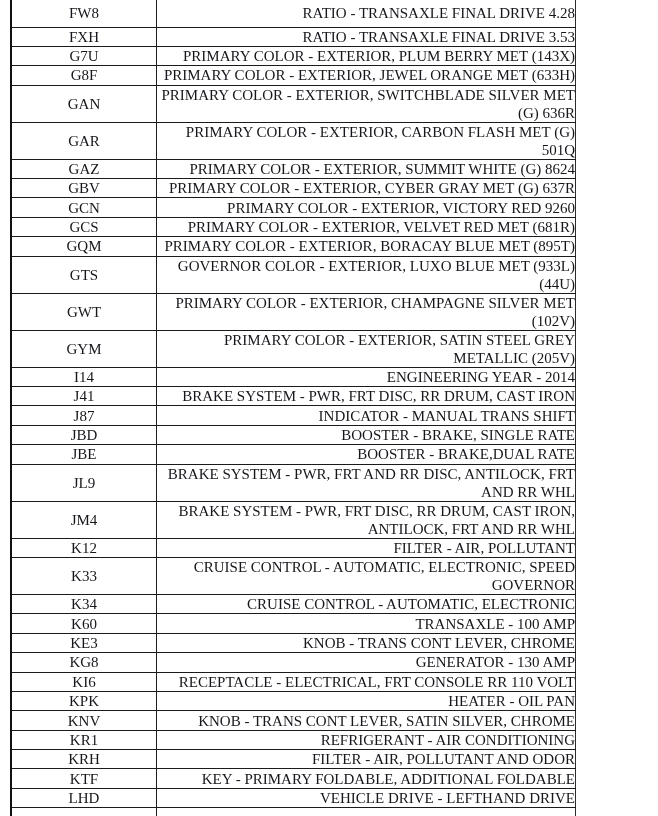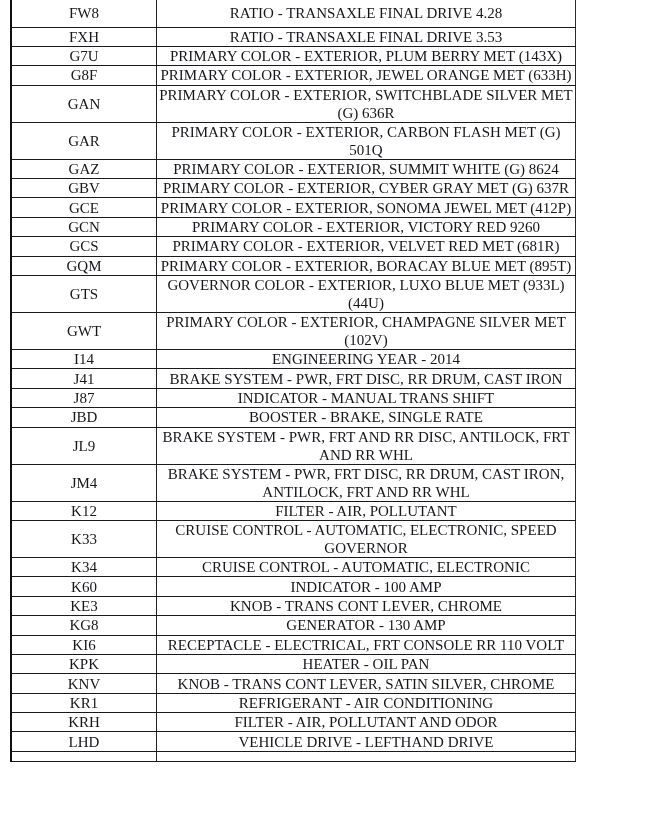--- a/index.html
+++ b/index.html
@@ -38,21 +38,21 @@
     box-shadow: 0 1.6px 0 rgba(125,125,125,0.55);
   }
   td.code {
     width: 144px;
     text-align: center;
     border-right: 1.5px solid #1f1f1f;
   }
   td.desc {
     padding-left: 3px;
     padding-right: 2px;
-    text-align: center;
+    text-align: right;
     margin-top: 8px;
   }
   tr.data-row { height: 19.4px; }
   tr.data-row.first { height: 27px; }
   tr.partial-row { height: 10px; }
   tr.partial-row td {
     border-bottom: 1px solid #1a1a1a;
     box-shadow: 0 1.4px 0 rgba(140,140,140,0.5);
   }
 </style>
@@ -97,24 +97,20 @@
   <tr class="data-row">
     <td class="code">GAZ</td>
     <td class="desc">PRIMARY COLOR - EXTERIOR, SUMMIT WHITE (G) 8624</td>
   </tr>
 
   <tr class="data-row">
     <td class="code">GBV</td>
     <td class="desc">PRIMARY COLOR - EXTERIOR, CYBER GRAY MET (G) 637R</td>
   </tr>
 
-  <tr class="data-row">
-    <td class="code">GCE</td>
-    <td class="desc">PRIMARY COLOR - EXTERIOR, SONOMA JEWEL MET (412P)</td>
-  </tr>
 
   <tr class="data-row">
     <td class="code">GCN</td>
     <td class="desc">PRIMARY COLOR - EXTERIOR, VICTORY RED 9260</td>
   </tr>
 
   <tr class="data-row">
     <td class="code">GCS</td>
     <td class="desc">PRIMARY COLOR - EXTERIOR, VELVET RED MET (681R)</td>
   </tr>
@@ -127,20 +123,24 @@
   <tr class="data-row">
     <td class="code">GTS</td>
     <td class="desc">GOVERNOR COLOR - EXTERIOR, LUXO BLUE MET (933L) (44U)</td>
   </tr>
 
   <tr class="data-row">
     <td class="code">GWT</td>
     <td class="desc">PRIMARY COLOR - EXTERIOR, CHAMPAGNE SILVER MET (102V)</td>
   </tr>
 
+  <tr class="data-row">
+    <td class="code">GYM</td>
+    <td class="desc">PRIMARY COLOR - EXTERIOR, SATIN STEEL GREY METALLIC (205V)</td>
+  </tr>
 
   <tr class="data-row">
     <td class="code">I14</td>
     <td class="desc">ENGINEERING YEAR - 2014</td>
   </tr>
 
   <tr class="data-row">
     <td class="code">J41</td>
     <td class="desc">BRAKE SYSTEM - PWR, FRT DISC, RR DRUM, CAST IRON</td>
   </tr>
@@ -148,20 +148,24 @@
   <tr class="data-row">
     <td class="code">J87</td>
     <td class="desc">INDICATOR - MANUAL TRANS SHIFT</td>
   </tr>
 
   <tr class="data-row">
     <td class="code">JBD</td>
     <td class="desc">BOOSTER - BRAKE, SINGLE RATE</td>
   </tr>
 
+  <tr class="data-row">
+    <td class="code">JBE</td>
+    <td class="desc">BOOSTER - BRAKE,DUAL RATE</td>
+  </tr>
 
 
   <tr class="data-row">
     <td class="code">JL9</td>
     <td class="desc">BRAKE SYSTEM - PWR, FRT AND RR DISC, ANTILOCK, FRT AND RR WHL</td>
   </tr>
 
   <tr class="data-row">
     <td class="code">JM4</td>
     <td class="desc">BRAKE SYSTEM - PWR, FRT DISC, RR DRUM, CAST IRON, ANTILOCK, FRT AND RR WHL</td>
@@ -177,21 +181,21 @@
     <td class="desc">CRUISE CONTROL - AUTOMATIC, ELECTRONIC, SPEED GOVERNOR</td>
   </tr>
 
   <tr class="data-row">
     <td class="code">K34</td>
     <td class="desc">CRUISE CONTROL - AUTOMATIC, ELECTRONIC</td>
   </tr>
 
   <tr class="data-row">
     <td class="code">K60</td>
-    <td class="desc">INDICATOR - 100 AMP</td>
+    <td class="desc">TRANSAXLE - 100 AMP</td>
   </tr>
 
 
   <tr class="data-row">
     <td class="code">KE3</td>
     <td class="desc">KNOB - TRANS CONT LEVER, CHROME</td>
   </tr>
 
   <tr class="data-row">
     <td class="code">KG8</td>
@@ -217,20 +221,24 @@
     <td class="code">KR1</td>
     <td class="desc">REFRIGERANT - AIR CONDITIONING</td>
   </tr>
 
   <tr class="data-row">
     <td class="code">KRH</td>
     <td class="desc">FILTER - AIR, POLLUTANT AND ODOR</td>
   </tr>
 
 
+  <tr class="data-row">
+    <td class="code">KTF</td>
+    <td class="desc">KEY - PRIMARY FOLDABLE, ADDITIONAL FOLDABLE</td>
+  </tr>
 
   <tr class="data-row">
     <td class="code">LHD</td>
     <td class="desc">VEHICLE DRIVE - LEFTHAND DRIVE</td>
   </tr>
 <tr class="partial-row">
         <td class="code"></td>
         <td class="desc"></td>
       </tr>
     </tbody>

